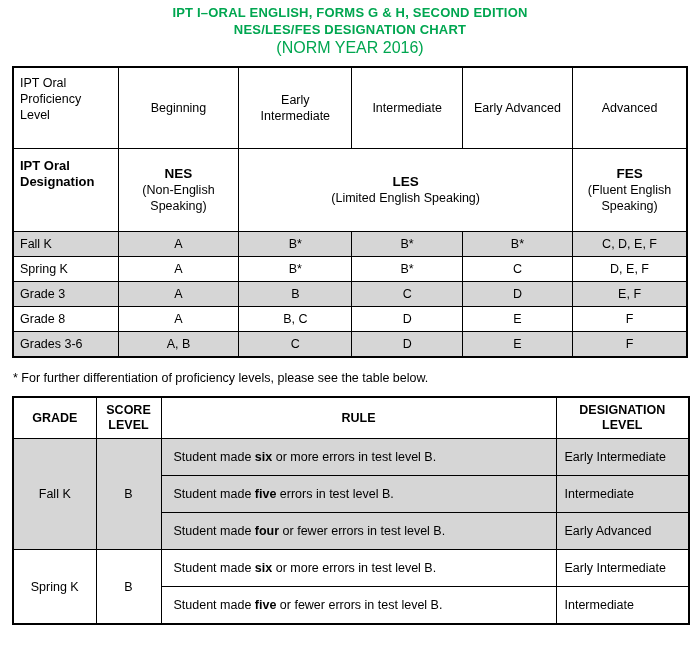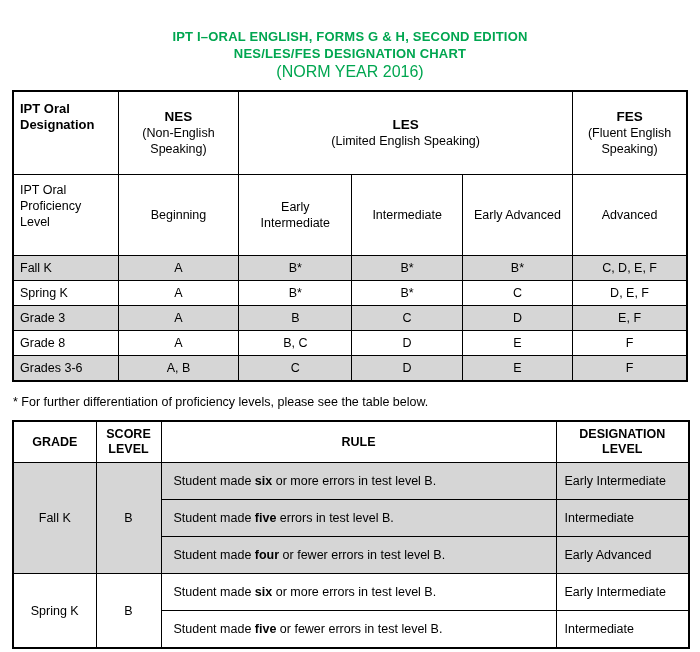--- a/index.html
+++ b/index.html
@@ -11,21 +11,21 @@
     height: 652px;
     background: #ffffff;
     font-family: "Liberation Sans", sans-serif;
     color: #000000;
     overflow: hidden;
   }
 
   
   .title-block {
     text-align: center;
-    padding-top: 28px;
+    padding-top: 4px;
     color: #00a650;
   }
   .title-line-1,
   .title-line-2 {
     font-size: 13px;
     font-weight: bold;
     letter-spacing: 0.2px;
     line-height: 17px;
   }
   .title-line-3 {
@@ -147,42 +147,42 @@
       <col style="width:105px">
       <col style="width:120px">
       <col style="width:113px">
       <col style="width:110px">
       <col style="width:110px">
       <col style="width:114px">
     </colgroup>
     <tbody>
 
       <tr>
-        <td class="hdr-rowlabel">IPT Oral Designation</td>
-        <td class="hdr-main">
-          <span class="big">NES</span>
-          <span class="sub">(Non-English Speaking)</span>
-        </td>
-        <td class="hdr-main" colspan="3">
-          <span class="big">LES</span>
-          <span class="sub">(Limited English Speaking)</span>
-        </td>
-        <td class="hdr-main">
-          <span class="big">FES</span>
-          <span class="sub">(Fluent English Speaking)</span>
-        </td>
-      </tr>
-
-      <tr>
         <td class="hdr-level-rowlabel">IPT Oral Proficiency Level</td>
         <td class="hdr-level">Beginning</td>
         <td class="hdr-level">Early Intermediate</td>
         <td class="hdr-level">Intermediate</td>
         <td class="hdr-level">Early Advanced</td>
         <td class="hdr-level">Advanced</td>
+      </tr>
+
+      <tr>
+        <td class="hdr-rowlabel">IPT Oral Designation</td>
+        <td class="hdr-main">
+          <span class="big">NES</span>
+          <span class="sub">(Non-English Speaking)</span>
+        </td>
+        <td class="hdr-main" colspan="3">
+          <span class="big">LES</span>
+          <span class="sub">(Limited English Speaking)</span>
+        </td>
+        <td class="hdr-main">
+          <span class="big">FES</span>
+          <span class="sub">(Fluent English Speaking)</span>
+        </td>
       </tr>
 
       <tr class="shaded">
         <td class="data lft">Fall K</td>
         <td class="data ctr">A</td>
         <td class="data ctr">B*</td>
         <td class="data ctr">B*</td>
         <td class="data ctr">B*</td>
         <td class="data ctr">C, D, E, F</td>
       </tr>

